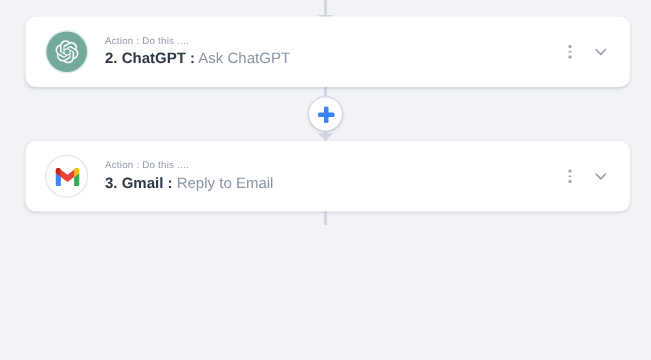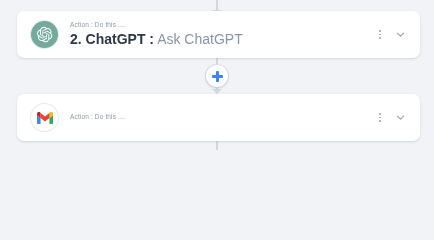--- a/index.html
+++ b/index.html
@@ -124,21 +124,21 @@
     min-width: 0;
   }
   .eyebrow {
     font-size: 6.5px;
     color: #8f99a8;
     letter-spacing: 0.15px;
     margin-bottom: 2.5px;
     white-space: nowrap;
   }
   .title-line {
-    font-size: 14px;
+    font-size: 10px;
     white-space: nowrap;
   }
   .title-strong {
     font-weight: bold;
     color: #2d3748;
   }
   .title-sub {
     color: #8a95a6;
     font-weight: normal;
   }
@@ -224,20 +224,23 @@
         <path fill="#4285f4" d="M3.3 36h7.4V18.2L0 10v22.7C0 34.5 1.5 36 3.3 36Z"></path>
         <path fill="#34a853" d="M37.3 36h7.4c1.8 0 3.3-1.5 3.3-3.3V10l-10.7 8.2V36Z"></path>
         <path fill="#fbbc04" d="M37.3 3.3v14.9L48 10V5c0-4.6-5.2-7.2-8.9-4.4l-1.8 1.4Z"></path>
         <path fill="#ea4335" d="M10.7 18.2V3.3L24 13.3l13.3-10v14.9L24 28.2Z"></path>
         <path fill="#c5221f" d="M0 5v5l10.7 8.2V3.3L8.9.6C5.2-2.2 0 .4 0 5Z"></path>
       </svg>
     </div>
 
     <div class="card-text">
       <div class="eyebrow">Action : Do this ....</div>
+      <div class="title-line">
+        <span class="title-strong">3. Gmail :</span><span class="title-sub"> Reply to Email</span>
+      </div>
     </div>
 
     <div class="card-actions">
       <div class="kebab-icon">
         <i></i>
           <i></i>
           <i></i>
       </div>
       <svg class="chevron-icon" viewBox="0 0 16 16">
         <path d="M3.5 6 L8 10.5 L12.5 6" fill="none" stroke="#9aa3b1" stroke-width="1.6" stroke-linecap="round" stroke-linejoin="round"></path>

